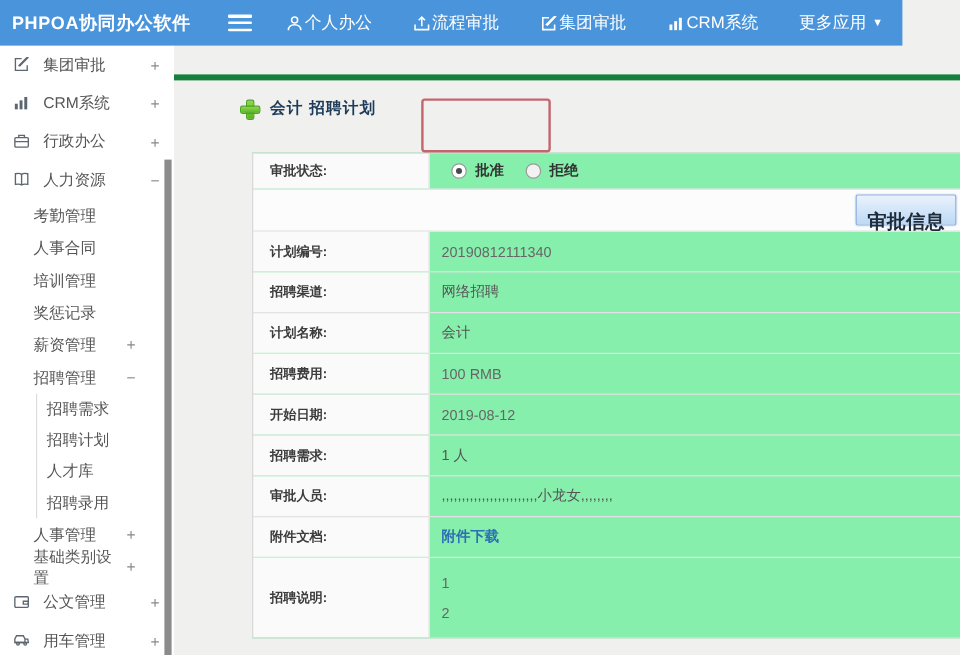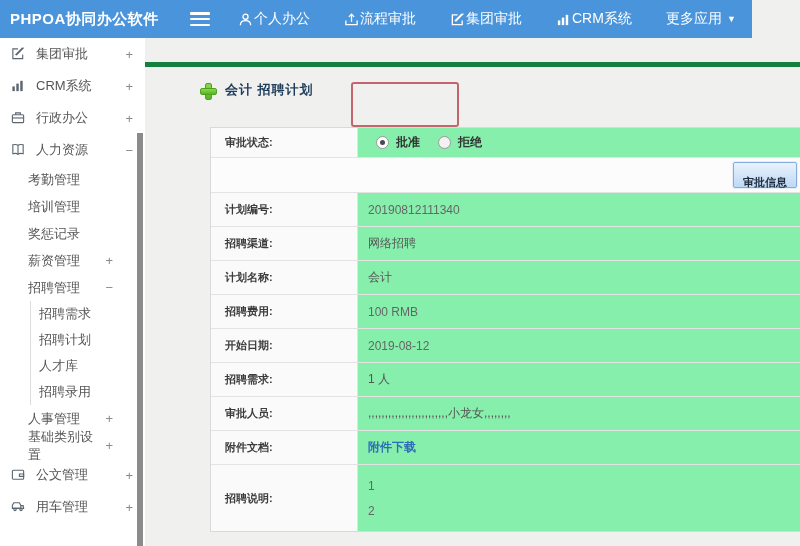--- a/index.html
+++ b/index.html
@@ -50,21 +50,21 @@
   .frow:last-child { border-bottom:none; }
   .fcell-label { width:147px; flex:0 0 147px; background:#fafafa; border-right:1px solid #e3e3e3;
     display:flex; align-items:center; padding-left:14px; font-size:11px; font-weight:600; color:#3c3c3c; }
   .fcell-value { flex:1; display:flex; align-items:center; padding-left:10px; font-size:12px; color:#555; }
   .row-status { height:30px; }
   .row-btnbar { height:35px; background:#fcfcfc; display:flex; align-items:center; justify-content:flex-end; }
   .row-std { height:34px; }
   .row-desc { height:66px; }
   .row-desc .fcell-value { flex-direction:column; align-items:flex-start; justify-content:center; gap:11px; }
 
-  .approve-btn { margin-right:58px; height:20px; padding:12px 9px; font-size:11px; font-weight:bold; color:#1d2b3a;
+  .approve-btn { margin-right:58px; height:20px; padding:12px 9px; font-size:16px; font-weight:bold; color:#1d2b3a;
     background:linear-gradient(#e9f2fc,#bdd9f5); border:1px solid #87acdc; border-radius:2px;
     box-shadow:0 0 0 1px #e6eef9; cursor:pointer; font-family:inherit; }
 
   .radio-group { display:flex; align-items:center; gap:18px; padding-left:8px; }
   .radio-opt { display:flex; align-items:center; gap:7px; font-size:12px; font-weight:600; color:#333; cursor:pointer; }
   .rb { width:13px; height:13px; border-radius:50%; border:1px solid #9a9a9a;
     background:#f2f2f2; position:relative; }
   .rb.checked { background:#fff; }
   .rb.checked::after { content:""; position:absolute; left:3px; top:3px; width:5px; height:5px;
     border-radius:50%; background:#4a4a4a; }
@@ -162,20 +162,23 @@
     <span class="sicon"><svg width="16" height="15" viewBox="0 0 16 16" fill="none" stroke="currentColor" stroke-width="1.2">
           <path d="M8 3.5C6.8 2.6 4.5 2.5 2.5 3v9.5c2-.5 4.3-.4 5.5.5 1.2-.9 3.5-1 5.5-.5V3c-2-.5-4.3-.4-5.5.5z"></path>
           <path d="M8 3.5V13"></path>
         </svg></span>
     <span>人力资源</span>
     <span class="expand">−</span>
   </div>
 
   <div class="sub-item">
     <span>考勤管理</span>
+  </div>
+  <div class="sub-item">
+    <span>人事合同</span>
   </div>
   <div class="sub-item">
     <span>培训管理</span>
   </div>
   <div class="sub-item">
     <span>奖惩记录</span>
   </div>
   <div class="sub-item">
     <span>薪资管理</span>
     <span class="expand">+</span>

